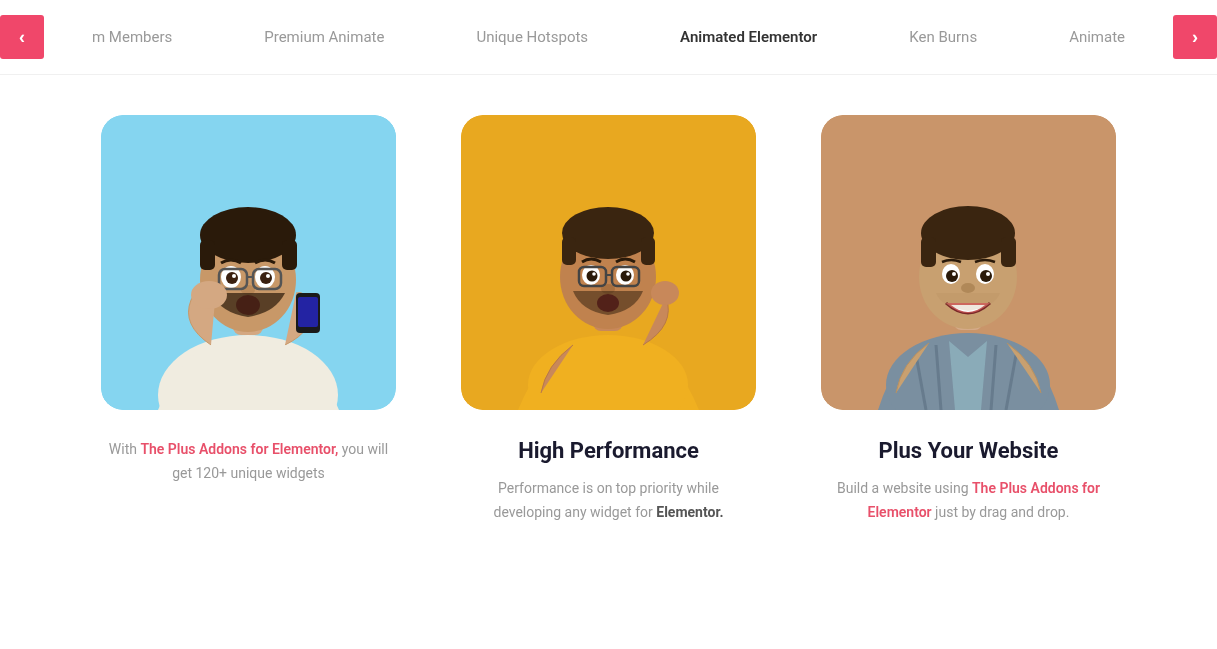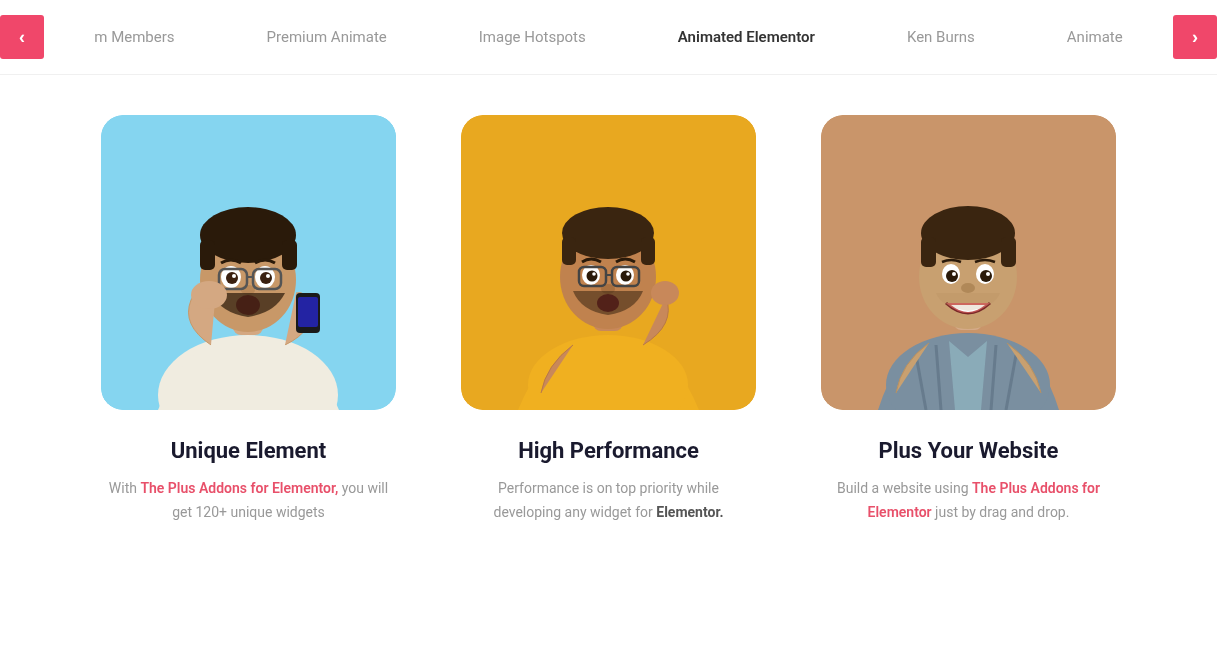--- a/index.html
+++ b/index.html
@@ -150,21 +150,21 @@
   </style>
 </head>
 <body>
 
 <div class="nav-bar">
   <button class="nav-arrow nav-arrow-left">‹</button>
 
   <div class="nav-items">
     <span class="nav-item">m Members</span>
     <span class="nav-item">Premium Animate</span>
-    <span class="nav-item">Image Hotspots</span>
+    <span class="nav-item">Unique Hotspots</span>
     <span class="nav-item active">Animated Elementor</span>
     <span class="nav-item">Ken Burns</span>
     <span class="nav-item">Animate</span>
   </div>
 
   <button class="nav-arrow nav-arrow-right">›</button>
 </div>
 
 <div class="cards-section">
 
@@ -211,21 +211,20 @@
 
           <path d="M184 230 Q215 215 210 190 Q205 175 195 178" fill="#d4a882" stroke="#c89868" stroke-width="1"></path>
 
           <rect x="195" y="178" width="24" height="40" rx="4" fill="#1a1a1a"></rect>
           <rect x="197" y="182" width="20" height="30" rx="2" fill="#2a2aff" opacity="0.6"></rect>
 
           <path d="M57 295 Q80 240 110 230 L147 245 L184 230 Q215 240 238 295 Z" fill="#f0ece0"></path>
         </svg>
       </div>
     </div>
-    <h3 class="card-title">Unique Element</h3>
     <p class="card-desc">
       With <span class="highlight">The Plus Addons for Elementor,</span> you will get 120+ unique widgets
     </p>
   </div>
 
   <div class="card">
     <div class="card-image-wrapper">
       <div class="card-image card-image-2">
         <svg viewBox="0 0 295 295" xmlns="http://www.w3.org/2000/svg" style="width:100%;height:100%;">
 

